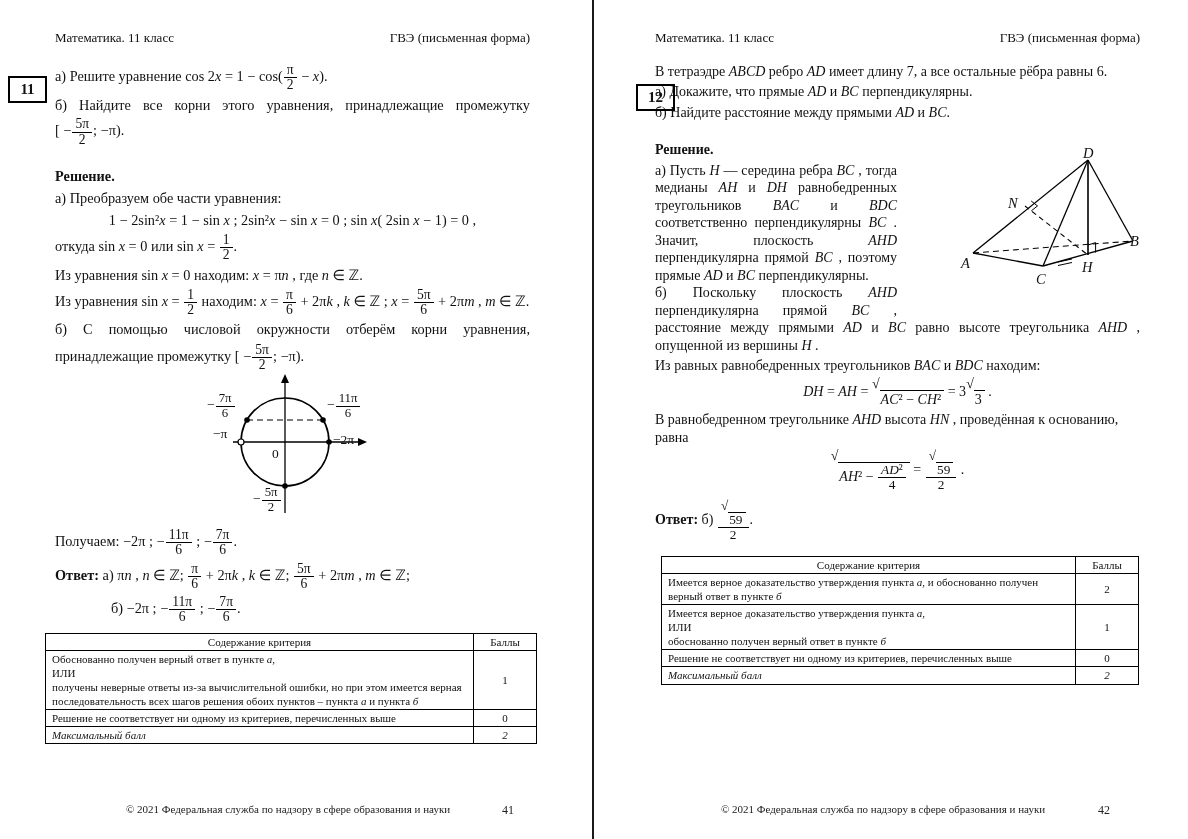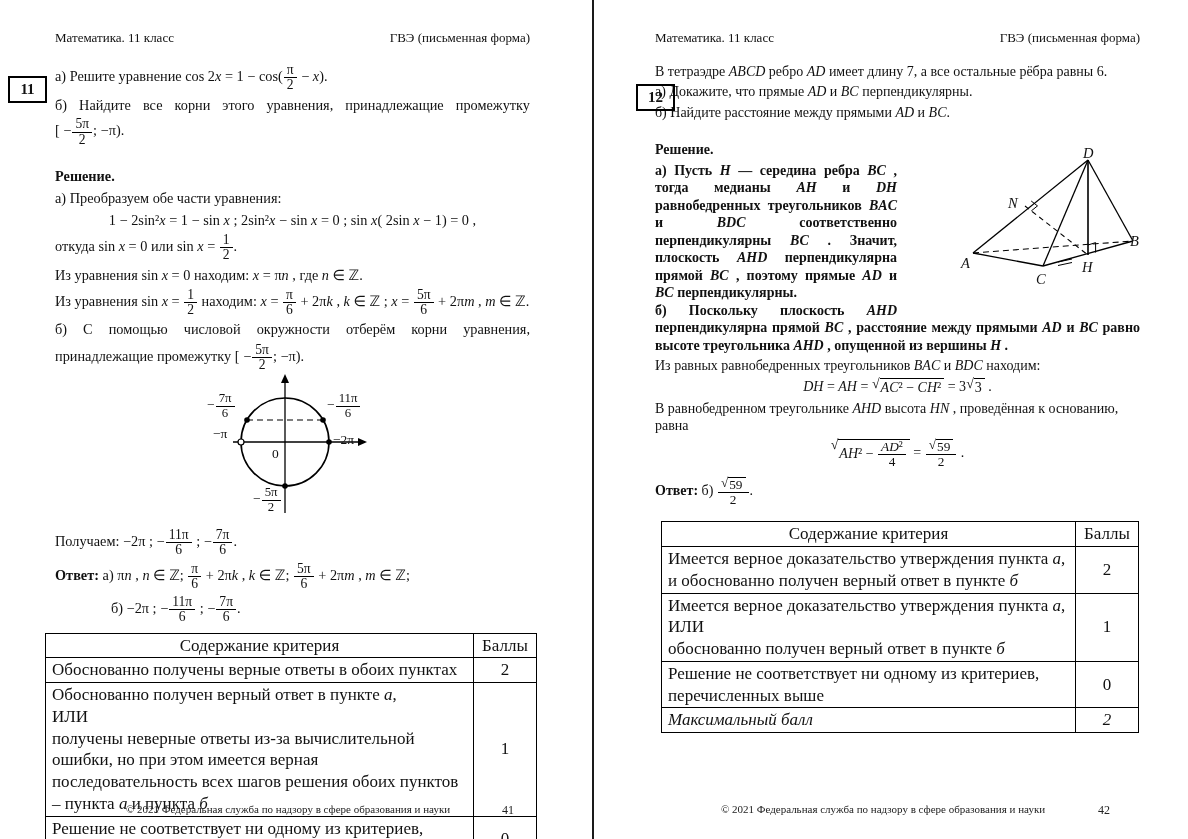--- a/index.html
+++ b/index.html
@@ -14,37 +14,37 @@
   .numbox{position:absolute;width:35px;height:23px;border:2px solid #000;
           font-weight:bold;font-size:15px;text-align:center;line-height:23px;}
   .pleft .numbox{left:8px;top:76px;}
   .pright .numbox{left:16px;top:84px;margin-left:26px;}
 
   .body-l{font-size:14.3px;line-height:1.34;}
   .body-r{font-size:14px;line-height:1.25;}
 
   .mt-task{margin-top:17px;}
   .jline{text-align:justify;text-align-last:justify;}
-  .just{text-align:justify;font-weight:bold;}
+  .just{text-align:justify;}
   .bold{font-weight:bold;}
   .center{text-align:center;}
   .line{margin-top:3px;}
 
   
   i{font-family:"Liberation Serif",serif;}
   .frac{display:inline-flex;flex-direction:column;align-items:center;vertical-align:middle;
         line-height:1.05;padding:0 1px;font-size:0.95em;}
   .fn{border-bottom:1px solid #000;padding:0 3px;}
   .fd{padding:0 3px;}
   .sqrt{display:inline-flex;align-items:flex-start;vertical-align:middle;}
   .rad{line-height:1;transform:translateY(-1px);}
-  .sqb{border-top:1px solid #000;padding:0 3px 0 1px;}
+  .sqb{border-top:1px solid #000;padding:0 3px 0 1px;margin-top:12px;}
 
   
-  table.crit-table{border-collapse:collapse;font-size:17px;table-layout:fixed;}
+  table.crit-table{border-collapse:collapse;font-size:11px;table-layout:fixed;}
   .pleft table.crit-table{margin:8px 0 0 -10px;width:492px;}
   .pright table.crit-table{margin:14px 0 0 6px;width:478px;}
   table.crit-table td{border:1.4px solid #000;padding:1px 6px;line-height:1.28;vertical-align:middle;}
   td.crit{text-align:left;}
   td.pts{width:50px;text-align:center;}
   tr.hdr td{text-align:center;}
   tr.final td.crit{text-align:left;font-style:italic;padding-right:12px;}
   tr.final td.pts{font-style:italic;}
 
   
@@ -163,24 +163,20 @@
             <span class="fd">6</span>
           </span>.</div>
 
       <table class="crit-table">
           <tbody>
             <tr class="hdr">
               <td class="crit">Содержание критерия</td>
               <td class="pts">Баллы</td>
             </tr>
             <tr>
-              <td class="crit">Обоснованно получены верные ответы в обоих пунктах</td>
-              <td class="pts">2</td>
-            </tr>
-            <tr>
               <td class="crit">Обоснованно получен верный ответ в пункте <i>а</i>,<br>ИЛИ<br>получены неверные ответы из-за вычислительной ошибки, но при этом имеется верная последовательность всех шагов решения обоих пунктов – пункта <i>а</i> и пункта <i>б</i></td>
               <td class="pts">1</td>
             </tr>
             <tr>
               <td class="crit">Решение не соответствует ни одному из критериев, перечисленных выше</td>
               <td class="pts">0</td>
             </tr>
             <tr class="final">
               <td class="crit">Максимальный балл</td>
               <td class="pts">2</td>

